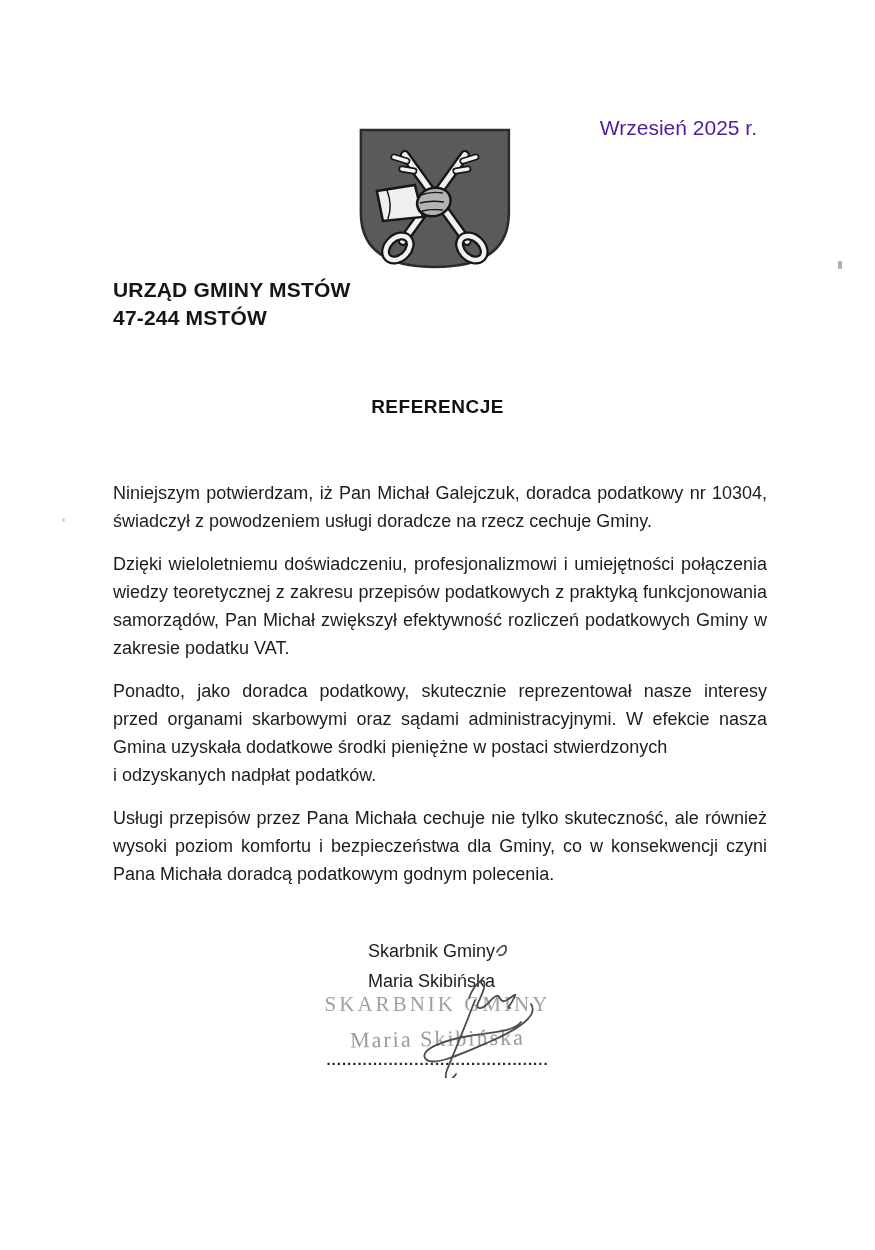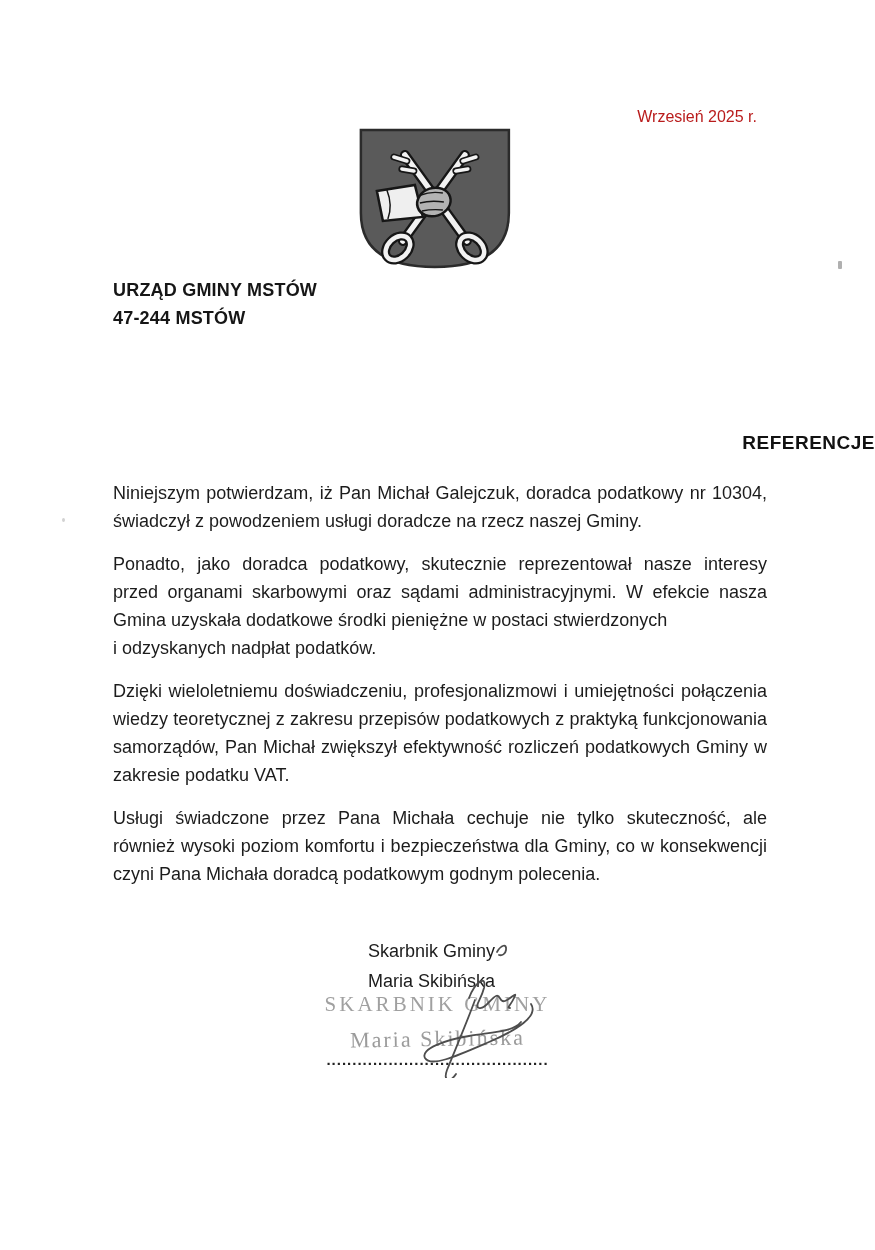--- a/index.html
+++ b/index.html
@@ -1,33 +1,33 @@
 <!DOCTYPE html>
 <html><head>
 <meta charset="utf-8">
 <style>
   html,body{margin:0;padding:0;background:#ffffff;}
   .page{
     position:relative;width:875px;height:1250px;margin:0 auto;background:#ffffff;
     font-family:"Liberation Sans", sans-serif;color:#1c1c1c;overflow:hidden;
   }
   .date{
-    position:absolute;top:108px;right:118px;font-size:16px;color:#b91c1c;
+    position:absolute;top:116px;right:118px;font-size:21px;color:#4c1d95;
   }
   .coa{
     position:absolute;top:127px;left:50%;transform:translateX(-52%);
     width:156px;height:144px;
   }
   .sender{
-    position:absolute;top:276px;left:113px;font-weight:bold;font-size:18px;line-height:28px;
+    position:absolute;top:276px;left:113px;font-weight:bold;font-size:21px;line-height:28px;
     letter-spacing:0.2px;color:#161616;
   }
   .title{
-    position:absolute;top:396px;left:0;width:100%;text-align:right;
-    font-weight:bold;font-size:19px;letter-spacing:0.5px;color:#121212;margin-top:36px;
+    position:absolute;top:396px;left:0;width:100%;text-align:center;
+    font-weight:bold;font-size:19px;letter-spacing:0.5px;color:#121212;
   }
   .body{
     position:absolute;top:479px;left:113px;width:654px;
     font-size:18px;line-height:28px;color:#1c1c1c;
   }
   .par{
     margin:0 0 15px 0;text-align:justify;
   }
   .sig{
     position:absolute;top:936px;left:0;width:100%;text-align:center;font-size:18px;line-height:30px;
@@ -103,24 +103,24 @@
   </svg>
 
   <div class="sender">
     <div>URZĄD GMINY MSTÓW</div>
     <div>47-244 MSTÓW</div>
   </div>
 
   <div class="title">REFERENCJE</div>
 
   <div class="body">
-    <p class="par">Niniejszym potwierdzam, iż Pan Michał Galejczuk, doradca podatkowy nr 10304, świadczył z powodzeniem usługi doradcze na rzecz naszej Gminy.</p>
+    <p class="par">Niniejszym potwierdzam, iż Pan Michał Galejczuk, doradca podatkowy nr 10304, świadczył z powodzeniem usługi doradcze na rzecz cechuje Gminy.</p>
+    <p class="par">Dzięki wieloletniemu doświadczeniu, profesjonalizmowi i umiejętności połączenia wiedzy teoretycznej z zakresu przepisów podatkowych z praktyką funkcjonowania samorządów, Pan Michał zwiększył efektywność rozliczeń podatkowych Gminy w zakresie podatku VAT.</p>
     <p class="par"><span>Ponadto, jako doradca podatkowy, skutecznie reprezentował nasze interesy przed organami skarbowymi oraz sądami administracyjnymi. W efekcie nasza Gmina uzyskała dodatkowe środki pieniężne w postaci stwierdzonych</span><br><span>i odzyskanych nadpłat podatków.</span></p>
-    <p class="par">Dzięki wieloletniemu doświadczeniu, profesjonalizmowi i umiejętności połączenia wiedzy teoretycznej z zakresu przepisów podatkowych z praktyką funkcjonowania samorządów, Pan Michał zwiększył efektywność rozliczeń podatkowych Gminy w zakresie podatku VAT.</p>
-    <p class="par">Usługi świadczone przez Pana Michała cechuje nie tylko skuteczność, ale również wysoki poziom komfortu i bezpieczeństwa dla Gminy, co w konsekwencji czyni Pana Michała doradcą podatkowym godnym polecenia.</p>
+    <p class="par">Usługi przepisów przez Pana Michała cechuje nie tylko skuteczność, ale również wysoki poziom komfortu i bezpieczeństwa dla Gminy, co w konsekwencji czyni Pana Michała doradcą podatkowym godnym polecenia.</p>
   </div>
 
   <div class="sig">
     <span class="sig-inner">
       <div>Skarbnik Gminy</div>
       <div>Maria Skibińska</div>
     </span>
   </div>
 
   <div class="stamp-role">SKARBNIK GMINY</div>

